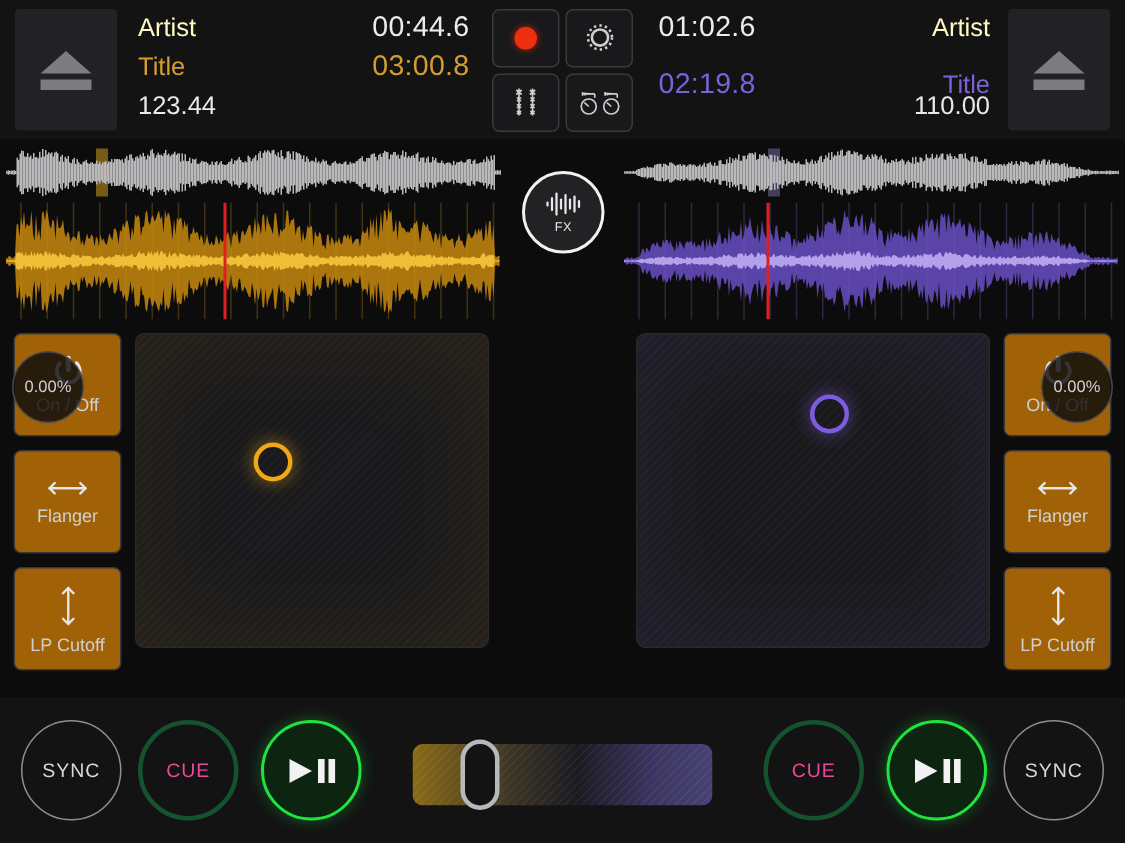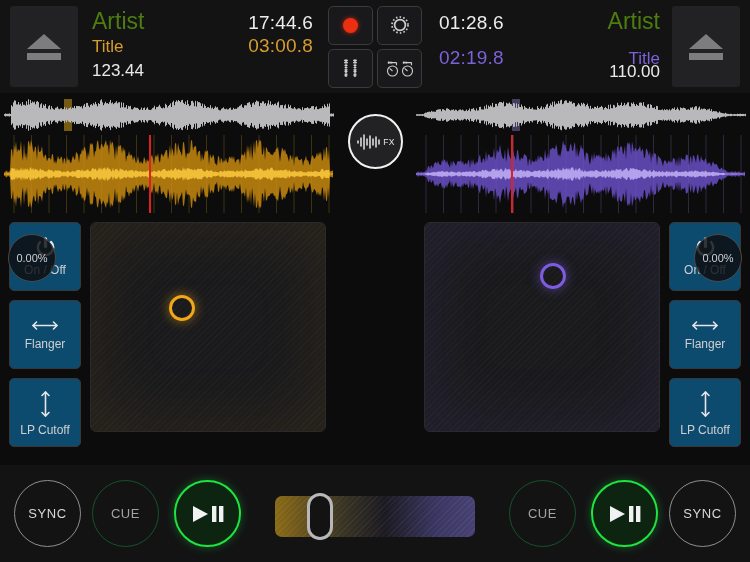--- a/index.html
+++ b/index.html
@@ -31,21 +31,21 @@
     border-bottom: 15px solid #7d7d7f;
   }
   .eject-bar { width: 34px; height: 7px; background: #7d7d7f; }
 
   .track-meta {
     flex: 1; padding: 8px 12px 8px 14px;
     display: flex; flex-direction: column; justify-content: center; gap: 2px;
   }
   .meta-row { display: flex; align-items: baseline; justify-content: space-between; height: 25px; }
   .meta-row.rev { flex-direction: row-reverse; }
-  .m-artist { font-size: 23px; color: #4d7c0f; }
+  .m-artist { font-size: 17px; color: #fef9c3; }
   .m-title-l { font-size: 17px; color: #d79d2c; }
   .m-title-r { font-size: 17px; color: #7b62d8; }
   .m-bpm { font-size: 17px; color: #e9e9ea; }
   .m-elapsed { font-size: 19px; color: #ececed; letter-spacing: 0.2px; }
   .m-remain-l { font-size: 19px; color: #d79d2c; letter-spacing: 0.2px; }
   .m-remain-r { font-size: 19px; color: #7b62d8; letter-spacing: 0.2px; margin-top: 12px; }
 
   .hdr-center { width: 100px; display: flex; flex-wrap: wrap; align-content: center; justify-content: center; gap: 4px; padding: 4px 0; }
   .hdr-sq {
     width: 45px; height: 39px; background: #19191b;
@@ -71,21 +71,21 @@
     font-size: 11px; color: #cfcfd1; background: rgba(12,12,13,.82); cursor: pointer; z-index: 4;
   }
   .pitch-knob.l { left: 8px; }
   .pitch-knob.r { right: 8px; }
 
   
   .side-btns { position: absolute; top: 222px; width: 72px; display: flex; flex-direction: column; gap: 9px; }
   .side-btns.l { left: 9px; }
   .side-btns.r { right: 9px; }
   .dbtn {
-    height: 69px; background: #0c4a6e; border: 1px solid #38383b; border-radius: 5px;
+    height: 69px; background: #a16207; border: 1px solid #38383b; border-radius: 5px;
     display: flex; flex-direction: column; align-items: center; justify-content: center; gap: 4px;
     cursor: pointer;
   }
   .dbtn-label { font-size: 12px; color: #cfcfd1; }
 
   .xypad {
     position: absolute; top: 222px; width: 236px; height: 210px; border-radius: 6px;
     background-color: #1a1a1c;
     background-image: repeating-linear-gradient(135deg, rgba(255,255,255,.028) 0 1px, transparent 1px 4px);
     border: 1px solid #2a2a2d; cursor: crosshair;
@@ -94,36 +94,36 @@
   .xypad.r { right: 90px; box-shadow: inset 0 0 60px 10px rgba(110,80,200,.11); }
   .xy-dot { position: absolute; width: 26px; height: 26px; border-radius: 50%; border: 3px solid; }
   .xy-dot.l { border-color: #f0a818; box-shadow: 0 0 12px rgba(240,168,24,.55); left: 78px; top: 72px; }
   .xy-dot.r { border-color: #7d5ce0; box-shadow: 0 0 12px rgba(125,92,224,.55); left: 115px; top: 40px; }
 
   
   .center-nav { position: absolute; top: 114px; left: 348px; width: 55px; display: flex; flex-direction: column; gap: 12px; }
   .cnav {
     width: 55px; height: 55px; border-radius: 50%;
     border: 1px solid #3c3c40; background: #161618;
-    display: flex; flex-direction: row; align-items: center; justify-content: center; gap: 1px;
+    display: flex; flex-direction: column; align-items: center; justify-content: center; gap: 1px;
     cursor: pointer;
   }
   .cnav.active { border: 2px solid #f2f2f3; background: #222225; }
   .cnav-label { font-size: 8.5px; color: #a9a9ac; letter-spacing: .2px; }
   .cnav.active .cnav-label { color: #e8e8ea; }
 
   
   .transport { position: absolute; top: 465px; left: 0; width: 750px; height: 97px; background: #131314; }
   .tb {
     position: absolute; top: 15px; width: 67px; height: 67px; border-radius: 50%;
     display: flex; align-items: center; justify-content: center;
     font-size: 13px; letter-spacing: .6px; cursor: pointer; background: #131314;
   }
   .tb.sync { border: 1px solid #8f8f93; color: #d8d8da; }
-  .tb.cue { border: 1px solid #14532d; color: #a3a3a3; }
+  .tb.cue { border: 3px solid #14532d; color: #ec4899; }
   .tb.play { border: 2px solid #1fe33f; background: #0d2410; box-shadow: 0 0 10px rgba(31,227,63,.35); }
 
   .xfader {
     position: absolute; top: 496px; left: 275px; width: 200px; height: 41px; border-radius: 7px;
     background-image:
       repeating-linear-gradient(135deg, rgba(255,255,255,.05) 0 1px, transparent 1px 4px),
       linear-gradient(to right, #8a6a16 0%, #3b3524 33%, #1b1a21 55%, #3a3560 80%, #474173 100%);
     cursor: pointer;
   }
   .xf-handle {
@@ -141,21 +141,21 @@
     <div class="eject-btn">
       <div class="eject-ico">
         <div class="eject-tri"></div>
           <div class="eject-bar"></div>
       </div>
     </div>
 
     <div class="track-meta">
       <div class="meta-row">
         <span class="m-artist">Artist</span>
-        <span class="m-elapsed">17:44.6</span>
+        <span class="m-elapsed">00:44.6</span>
       </div>
       <div class="meta-row">
         <span class="m-title-l">Title</span>
         <span class="m-remain-l">03:00.8</span>
       </div>
       <div class="meta-row">
         <span class="m-bpm">123.44</span>
         <span></span>
       </div>
     </div>
@@ -192,21 +192,21 @@
             <path d="M18 5.6 L26.5 5.6 M26.5 5.6 L26.5 8.2"></path>
             <path d="M18.4 4.4 L18.4 6.8 M20 4.6 L20 6.6 M21.6 4.8 L21.6 6.4"></path>
           </g>
         </svg>
       </div>
     </div>
 
     <div class="track-meta">
       <div class="meta-row rev">
         <span class="m-artist">Artist</span>
-        <span class="m-elapsed">01:28.6</span>
+        <span class="m-elapsed">01:02.6</span>
       </div>
       <div class="meta-row rev">
         <span class="m-title-r">Title</span>
         <span class="m-remain-r">02:19.8</span>
       </div>
       <div class="meta-row rev">
         <span class="m-bpm">110.00</span>
         <span></span>
       </div>
     </div>

